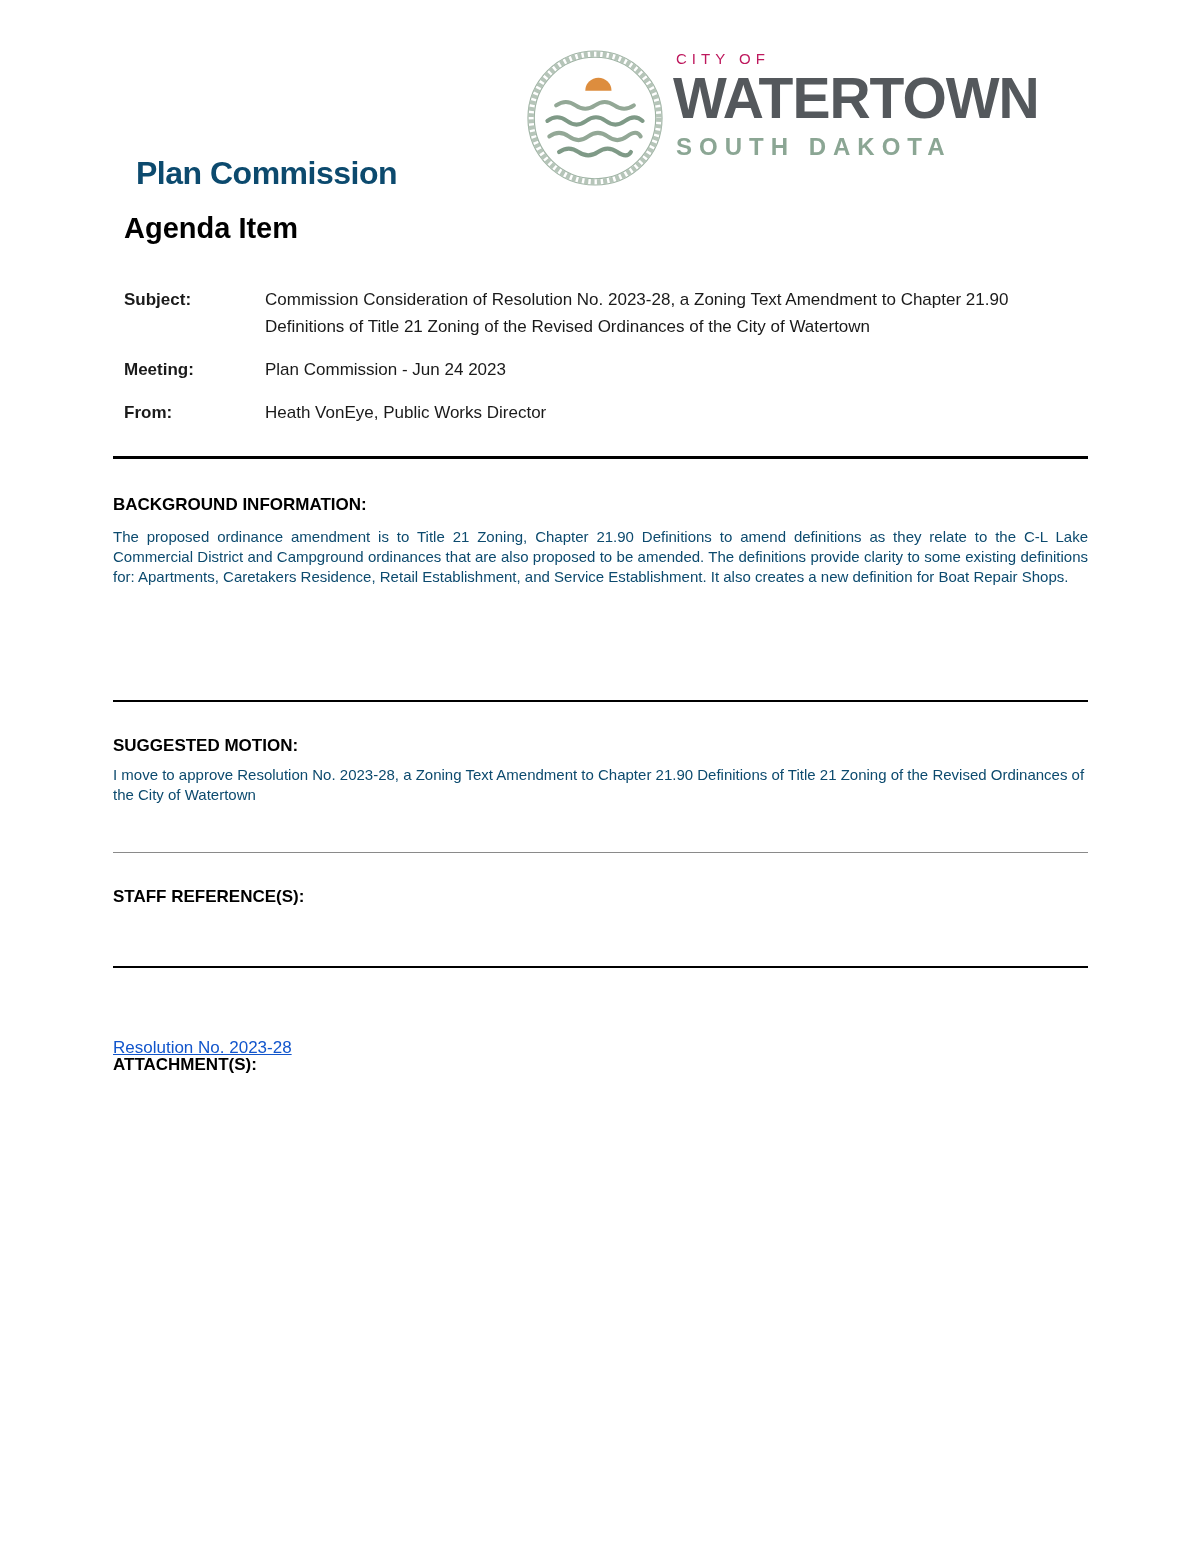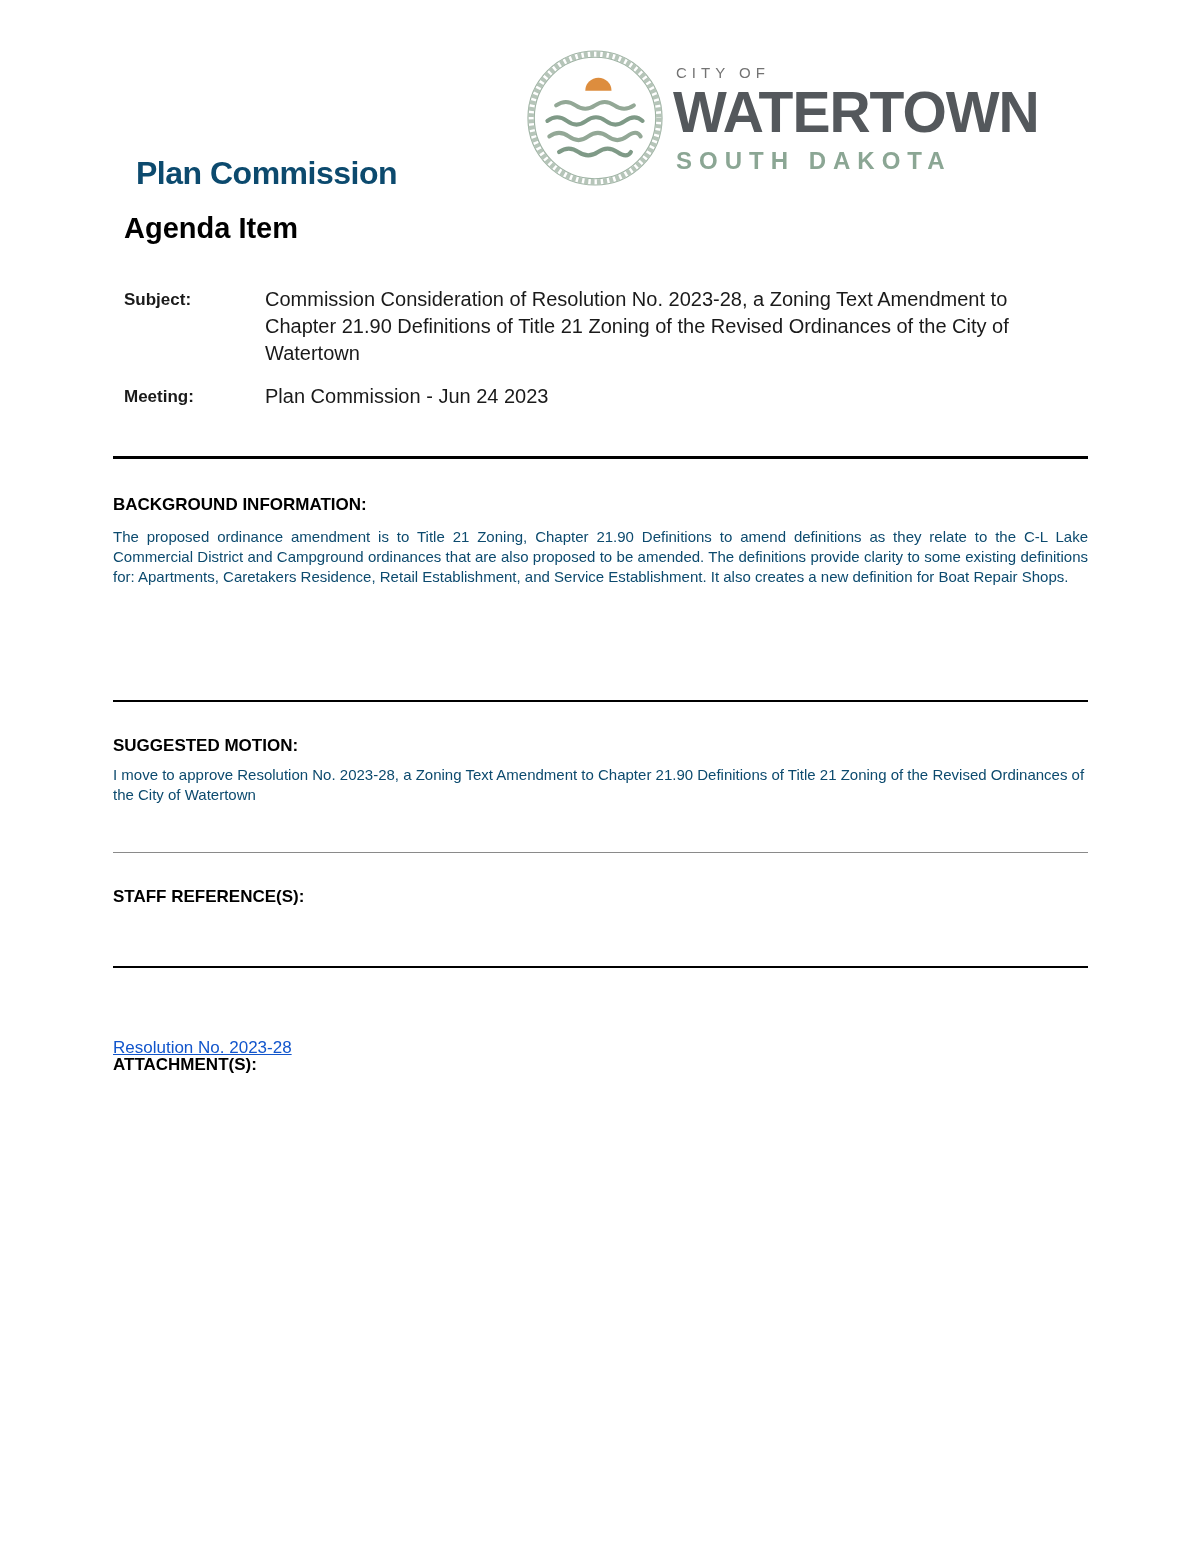--- a/index.html
+++ b/index.html
@@ -19,23 +19,23 @@
     left: 527px;
     top: 50px;
     display: flex;
     align-items: flex-start;
   }
   .logo-emblem { width: 136px; height: 136px; flex: 0 0 auto; }
   .logo-text { margin-left: 10px; display: flex; flex-direction: column; }
   .logo-cityof {
     font-size: 15px;
     letter-spacing: 5px;
-    color: #737373;
+    color: #be185d;
     font-weight: 400;
-    margin-top: 14px;
+    margin-top: 0;
     margin-left: 3px;
   }
   .logo-name {
     font-size: 57px;
     line-height: 62px;
     font-weight: 700;
     color: #54585c;
     letter-spacing: -1px;
     white-space: nowrap;
   }
@@ -72,21 +72,21 @@
     position: absolute;
     left: 124px;
     top: 286px;
     width: 944px;
     display: flex;
     flex-direction: column;
     row-gap: 16px;
   }
   .meta-row { display: grid; grid-template-columns: 141px 1fr; }
   .meta-label { font-weight: 700; font-size: 17px; line-height: 27px; }
-  .meta-value { font-size: 20px; line-height: 27px; }
+  .meta-value { font-size: 17px; line-height: 27px; }
 
   
   .divider { position: absolute; left: 113px; width: 975px; background: #000000; }
   .divider-1 { top: 456px; height: 3px; }
   .divider-2 { top: 700px; height: 2px; }
   .divider-3 { top: 852px; height: 1px; background: #8a8a8a; }
   .divider-4 { top: 966px; height: 2px; }
 
   
   .section-heading {
@@ -149,20 +149,24 @@
 
   <div class="meta">
     <div class="meta-row">
       <div class="meta-label">Subject:</div>
       <div class="meta-value">Commission Consideration of Resolution No. 2023-28, a Zoning Text Amendment to Chapter 21.90 Definitions of Title 21 Zoning of the Revised Ordinances of the City of Watertown</div>
     </div>
     <div class="meta-row">
       <div class="meta-label">Meeting:</div>
       <div class="meta-value">Plan Commission - Jun 24 2023</div>
     </div>
+    <div class="meta-row">
+      <div class="meta-label">From:</div>
+      <div class="meta-value">Heath VonEye, Public Works Director</div>
+    </div>
   </div>
 
   <div class="divider divider-1"></div>
 
   <div class="section-heading heading-bg">BACKGROUND INFORMATION:</div>
   <div class="section-body body-bg">The proposed ordinance amendment is to Title 21 Zoning, Chapter 21.90 Definitions to amend definitions as they relate to the C-L Lake Commercial District and Campground ordinances that are also proposed to be amended. The definitions provide clarity to some existing definitions for: Apartments, Caretakers Residence, Retail Establishment, and Service Establishment. It also creates a new definition for Boat Repair Shops.</div>
 
   <div class="divider divider-2"></div>
 
   <div class="section-heading heading-mo">SUGGESTED MOTION:</div>

